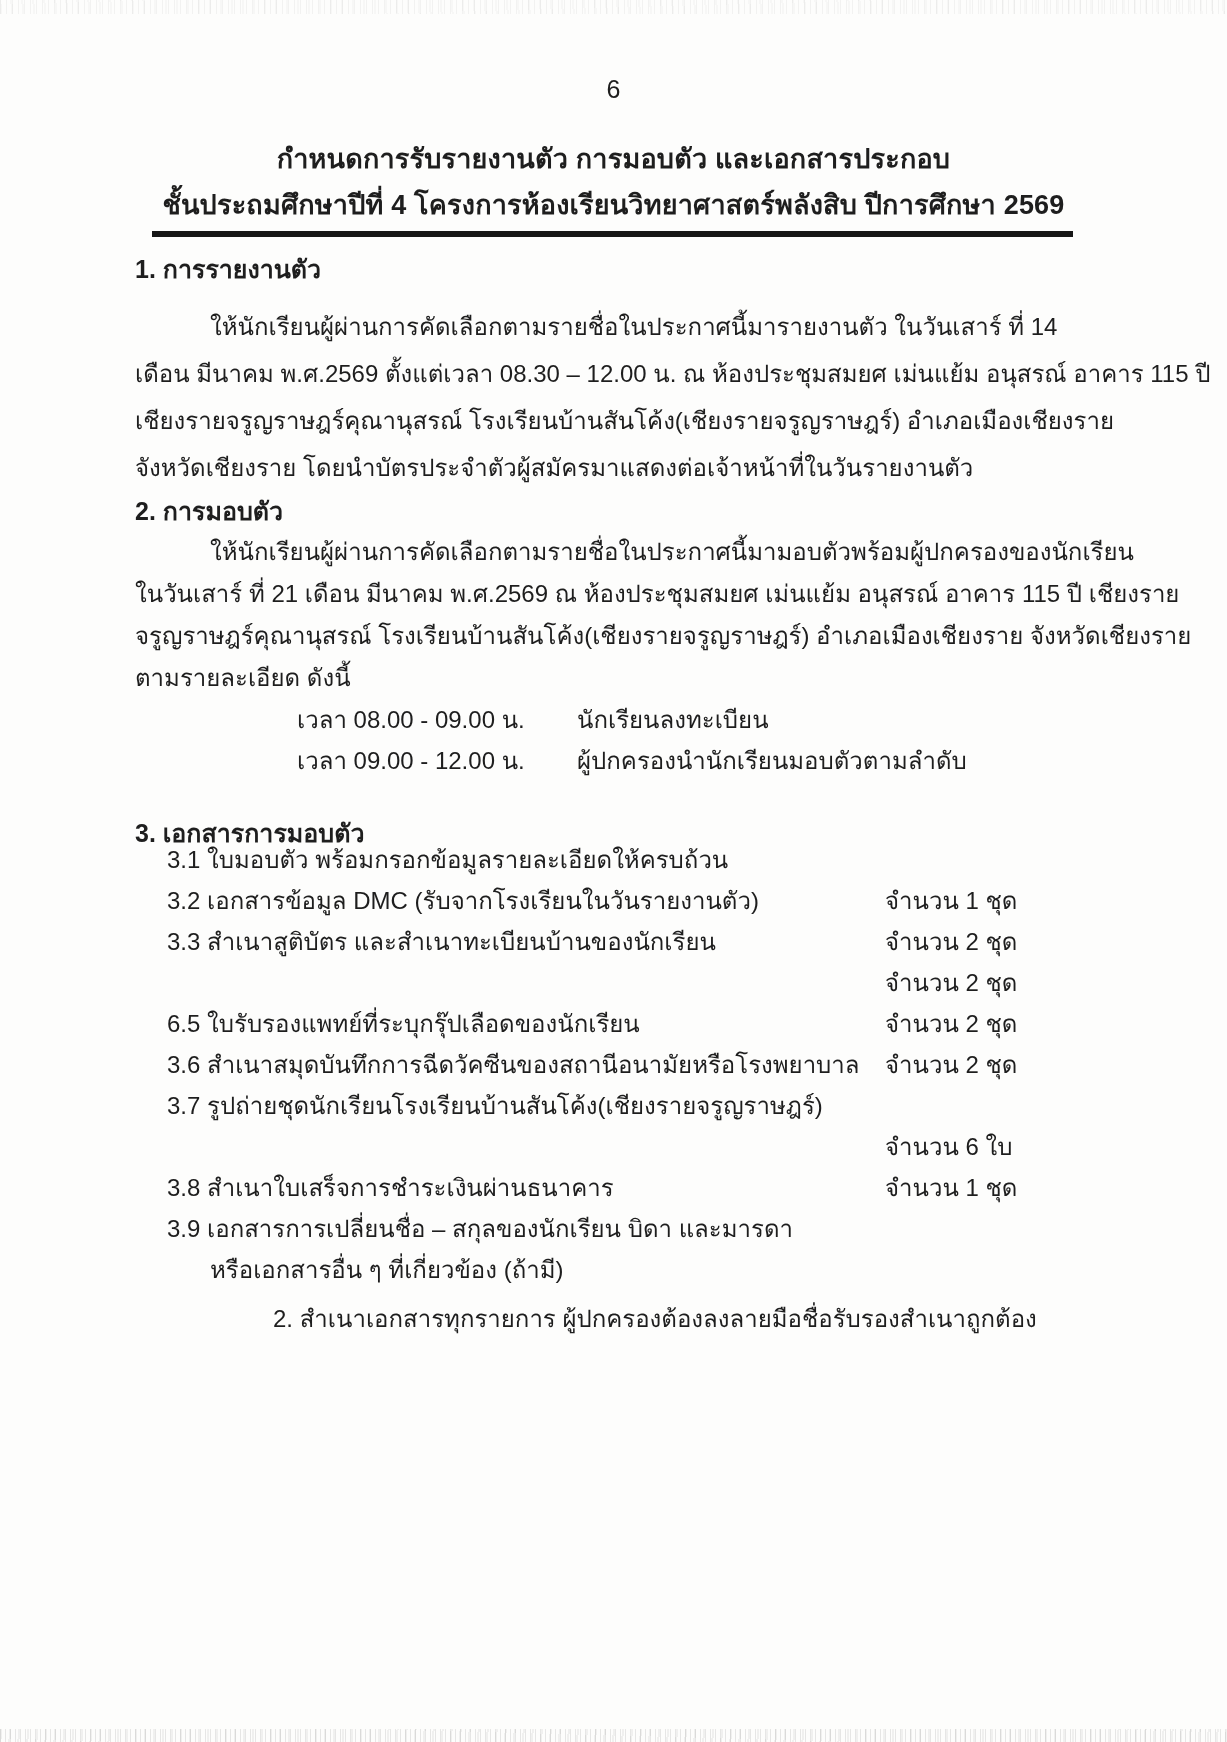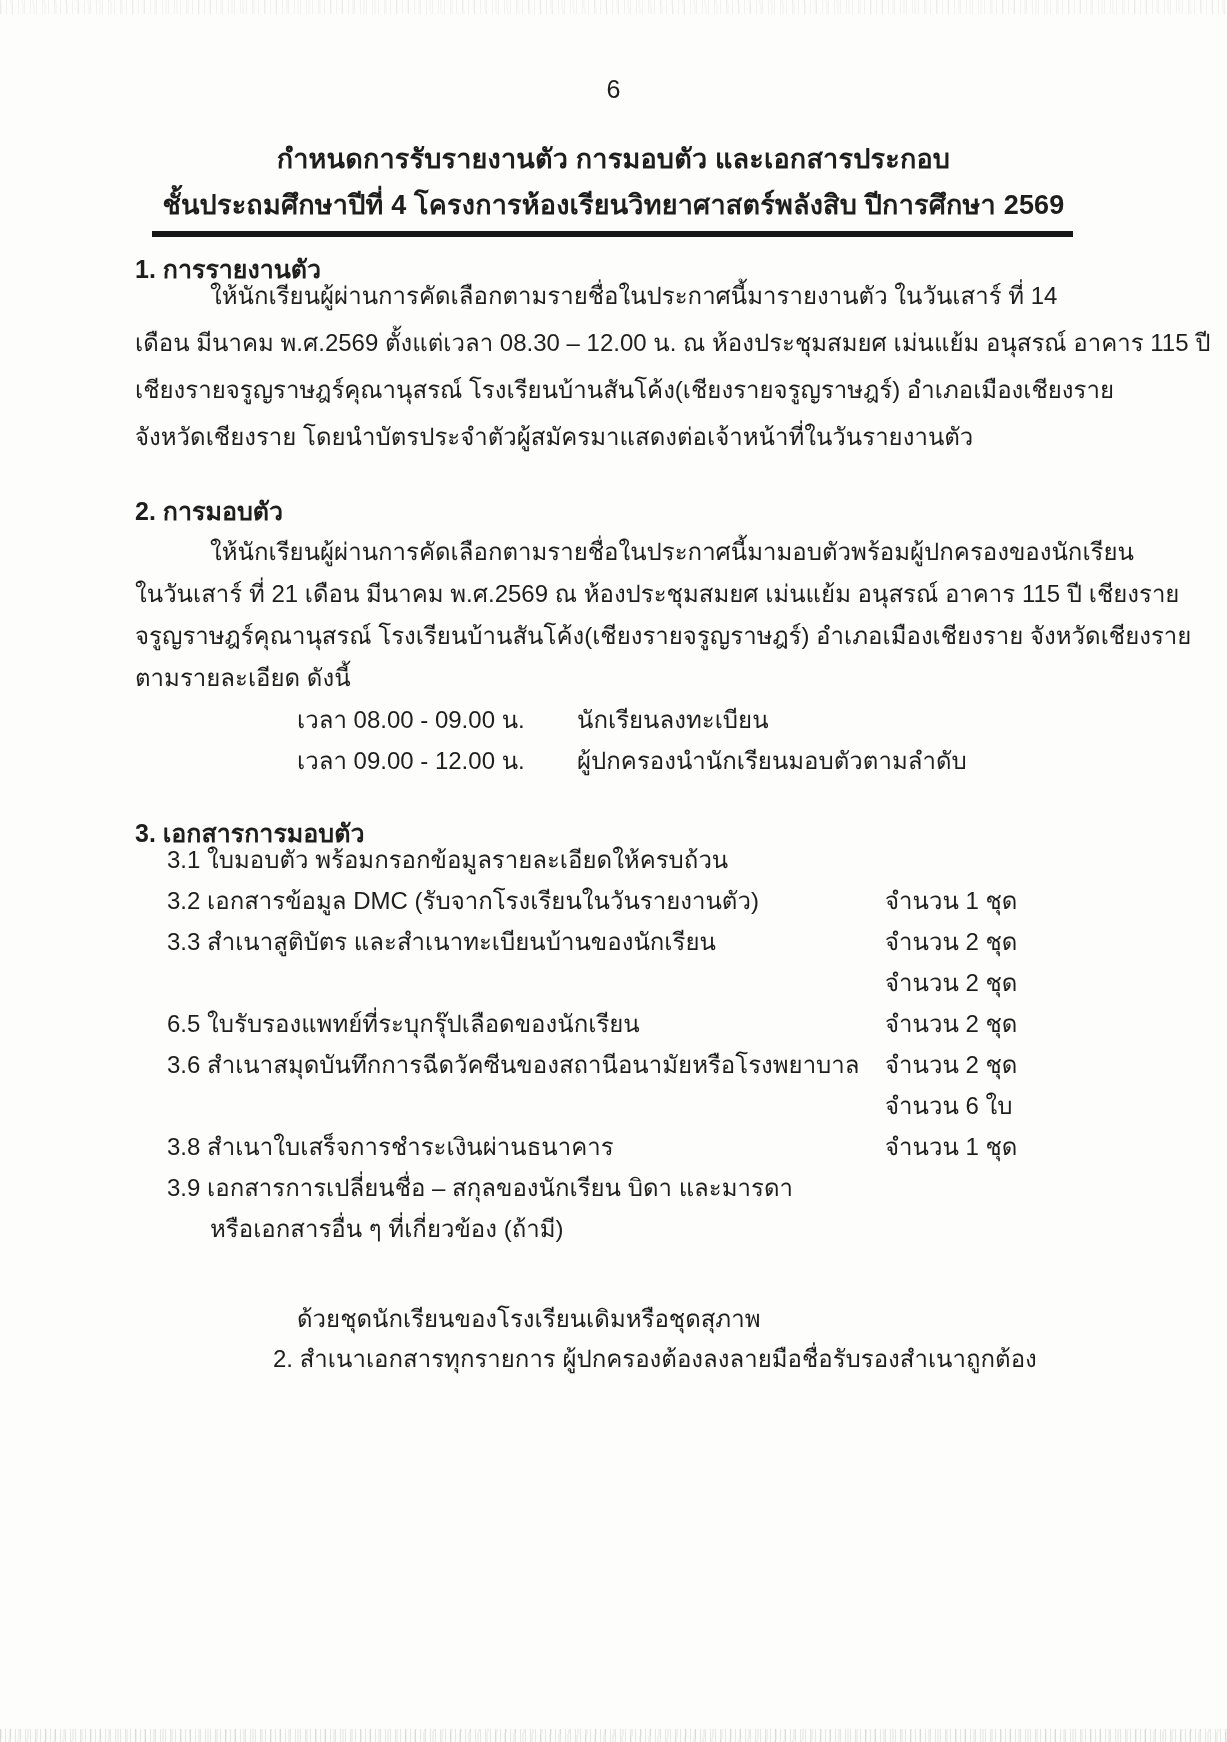--- a/index.html
+++ b/index.html
@@ -38,21 +38,21 @@
     letter-spacing: 0.2px;
   }
   .title-rule {
     position: absolute; top: 231px; left: 152px; width: 921px; height: 6px;
     background: #161616;
   }
   .abs { position: absolute; left: 135px; width: 975px; }
   .sec-heading { font-weight: bold; font-size: 25px; line-height: 34px; white-space: nowrap; }
   .para  { font-size: 24px; }
   .para .ln { white-space: nowrap; }
-  #para1 { top: 272px; } #para1 .ln { line-height: 47px; }
+  #para1 { top: 303px; } #para1 .ln { line-height: 47px; }
   #para2 { top: 531px; } #para2 .ln { line-height: 42px; }
   #sec1-heading { top: 252px; }
   #sec2-heading { top: 494px; }
   #sec3-heading { top: 776px; margin-top: 40px; }
   .indent-first { padding-left: 75px; }
   #schedule { top: 699px; font-size: 24px; }
   .sched-row { position: relative; height: 41px; line-height: 41px; padding-left: 162px; white-space: nowrap; }
   .sched-activity { position: absolute; left: 442px; top: 0; }
   #doc-items { top: 839px; font-size: 24px; }
   .doc-item { position: relative; height: 41px; line-height: 41px; padding-left: 32px; white-space: nowrap; }
@@ -123,39 +123,40 @@
       <span class="item-qty">จำนวน 2 ชุด</span>
     </div>
     <div class="doc-item">
       <span>6.5 ใบรับรองแพทย์ที่ระบุกรุ๊ปเลือดของนักเรียน</span>
       <span class="item-qty">จำนวน 2 ชุด</span>
     </div>
     <div class="doc-item">
       <span>3.6 สำเนาสมุดบันทึกการฉีดวัคซีนของสถานีอนามัยหรือโรงพยาบาล</span>
       <span class="item-qty">จำนวน 2 ชุด</span>
     </div>
+    <div class="doc-item">
+      <span>3.7 รูปถ่ายชุดนักเรียนโรงเรียนบ้านสันโค้ง(เชียงรายจรูญราษฎร์)</span>
+      <span class="item-qty"></span>
+    </div>
     <div class="doc-item wrap">
       <span class="item-qty">จำนวน 6 ใบ</span>
     </div>
     <div class="doc-item">
       <span>3.8 สำเนาใบเสร็จการชำระเงินผ่านธนาคาร</span>
       <span class="item-qty">จำนวน 1 ชุด</span>
     </div>
     <div class="doc-item">
       <span>3.9 เอกสารการเปลี่ยนชื่อ – สกุลของนักเรียน บิดา และมารดา</span>
       <span class="item-qty"></span>
     </div>
     <div class="doc-item wrap">
       <span>หรือเอกสารอื่น ๆ ที่เกี่ยวข้อง (ถ้ามี)</span>
       <span class="item-qty"></span>
     </div>
   </div>
 
   <div id="notes" class="abs">
-    <div class="note-row wrap">
-      <span>ด้วยชุดนักเรียนของโรงเรียนเดิมหรือชุดสุภาพ</span>
-    </div>
     <div class="note-row">
       <span>2.</span>
       <span>สำเนาเอกสารทุกรายการ ผู้ปกครองต้องลงลายมือชื่อรับรองสำเนาถูกต้อง</span>
     </div>
   </div>
 </div>
 
 </body></html>

